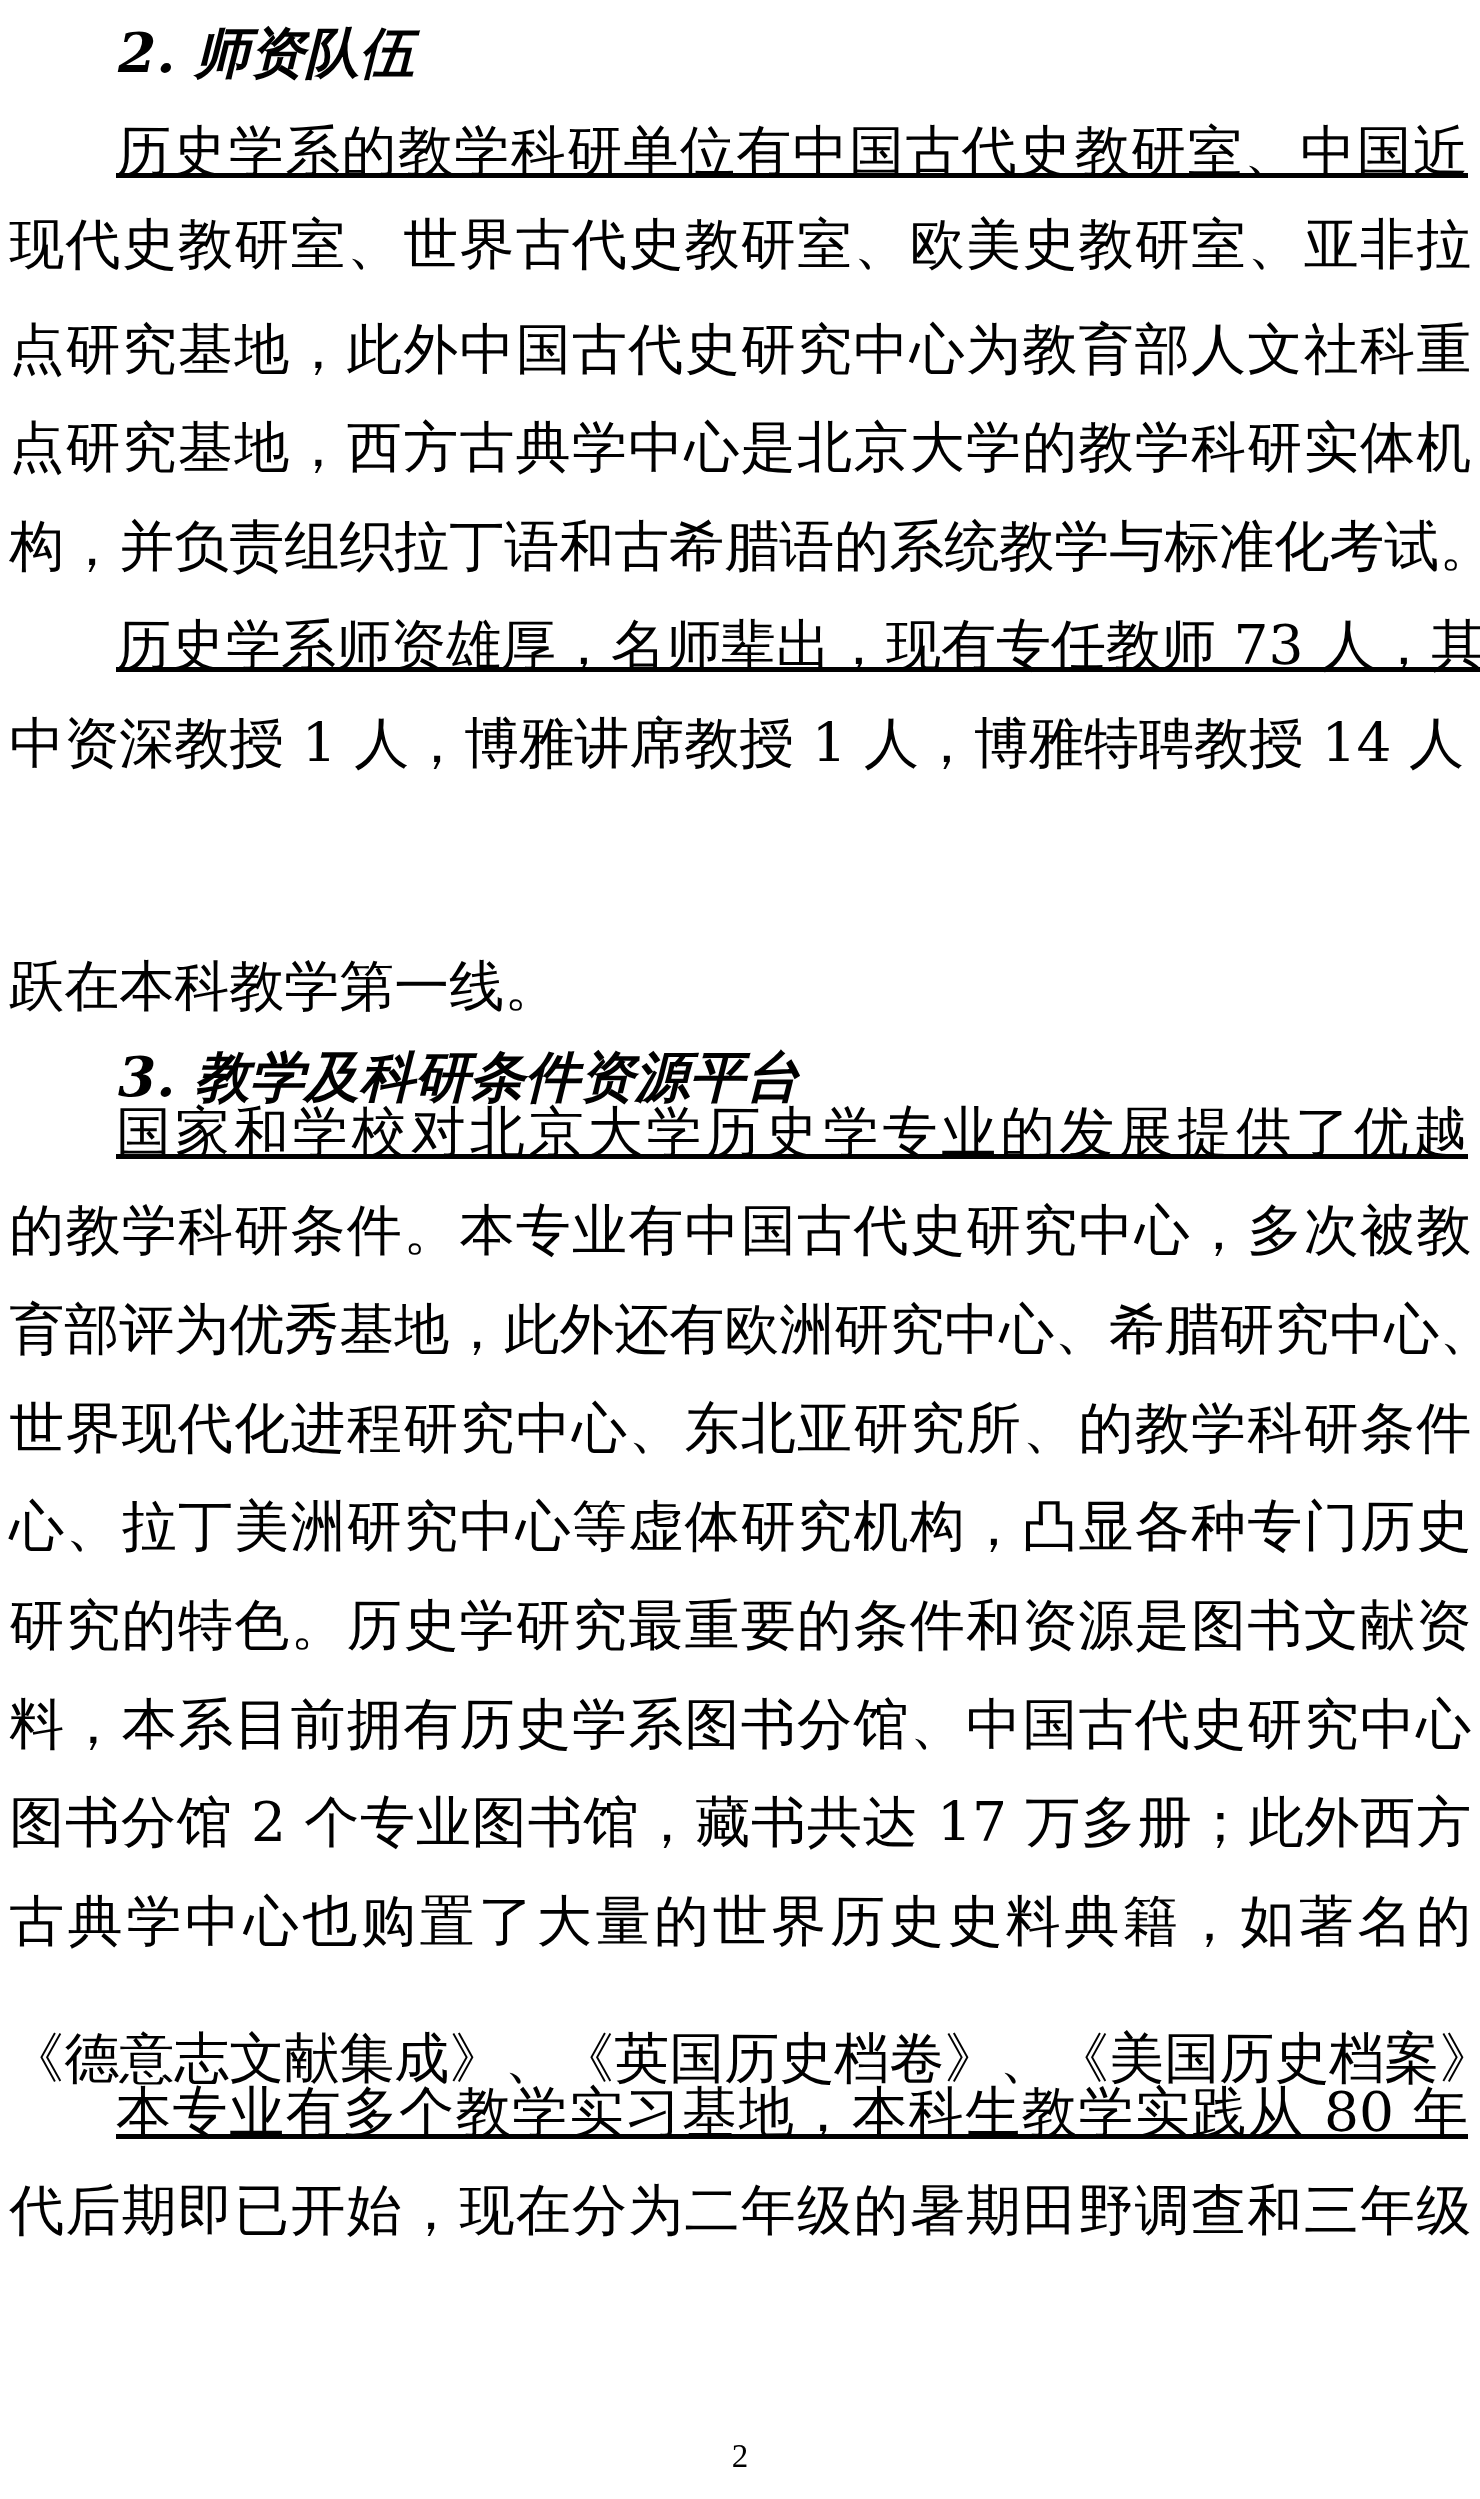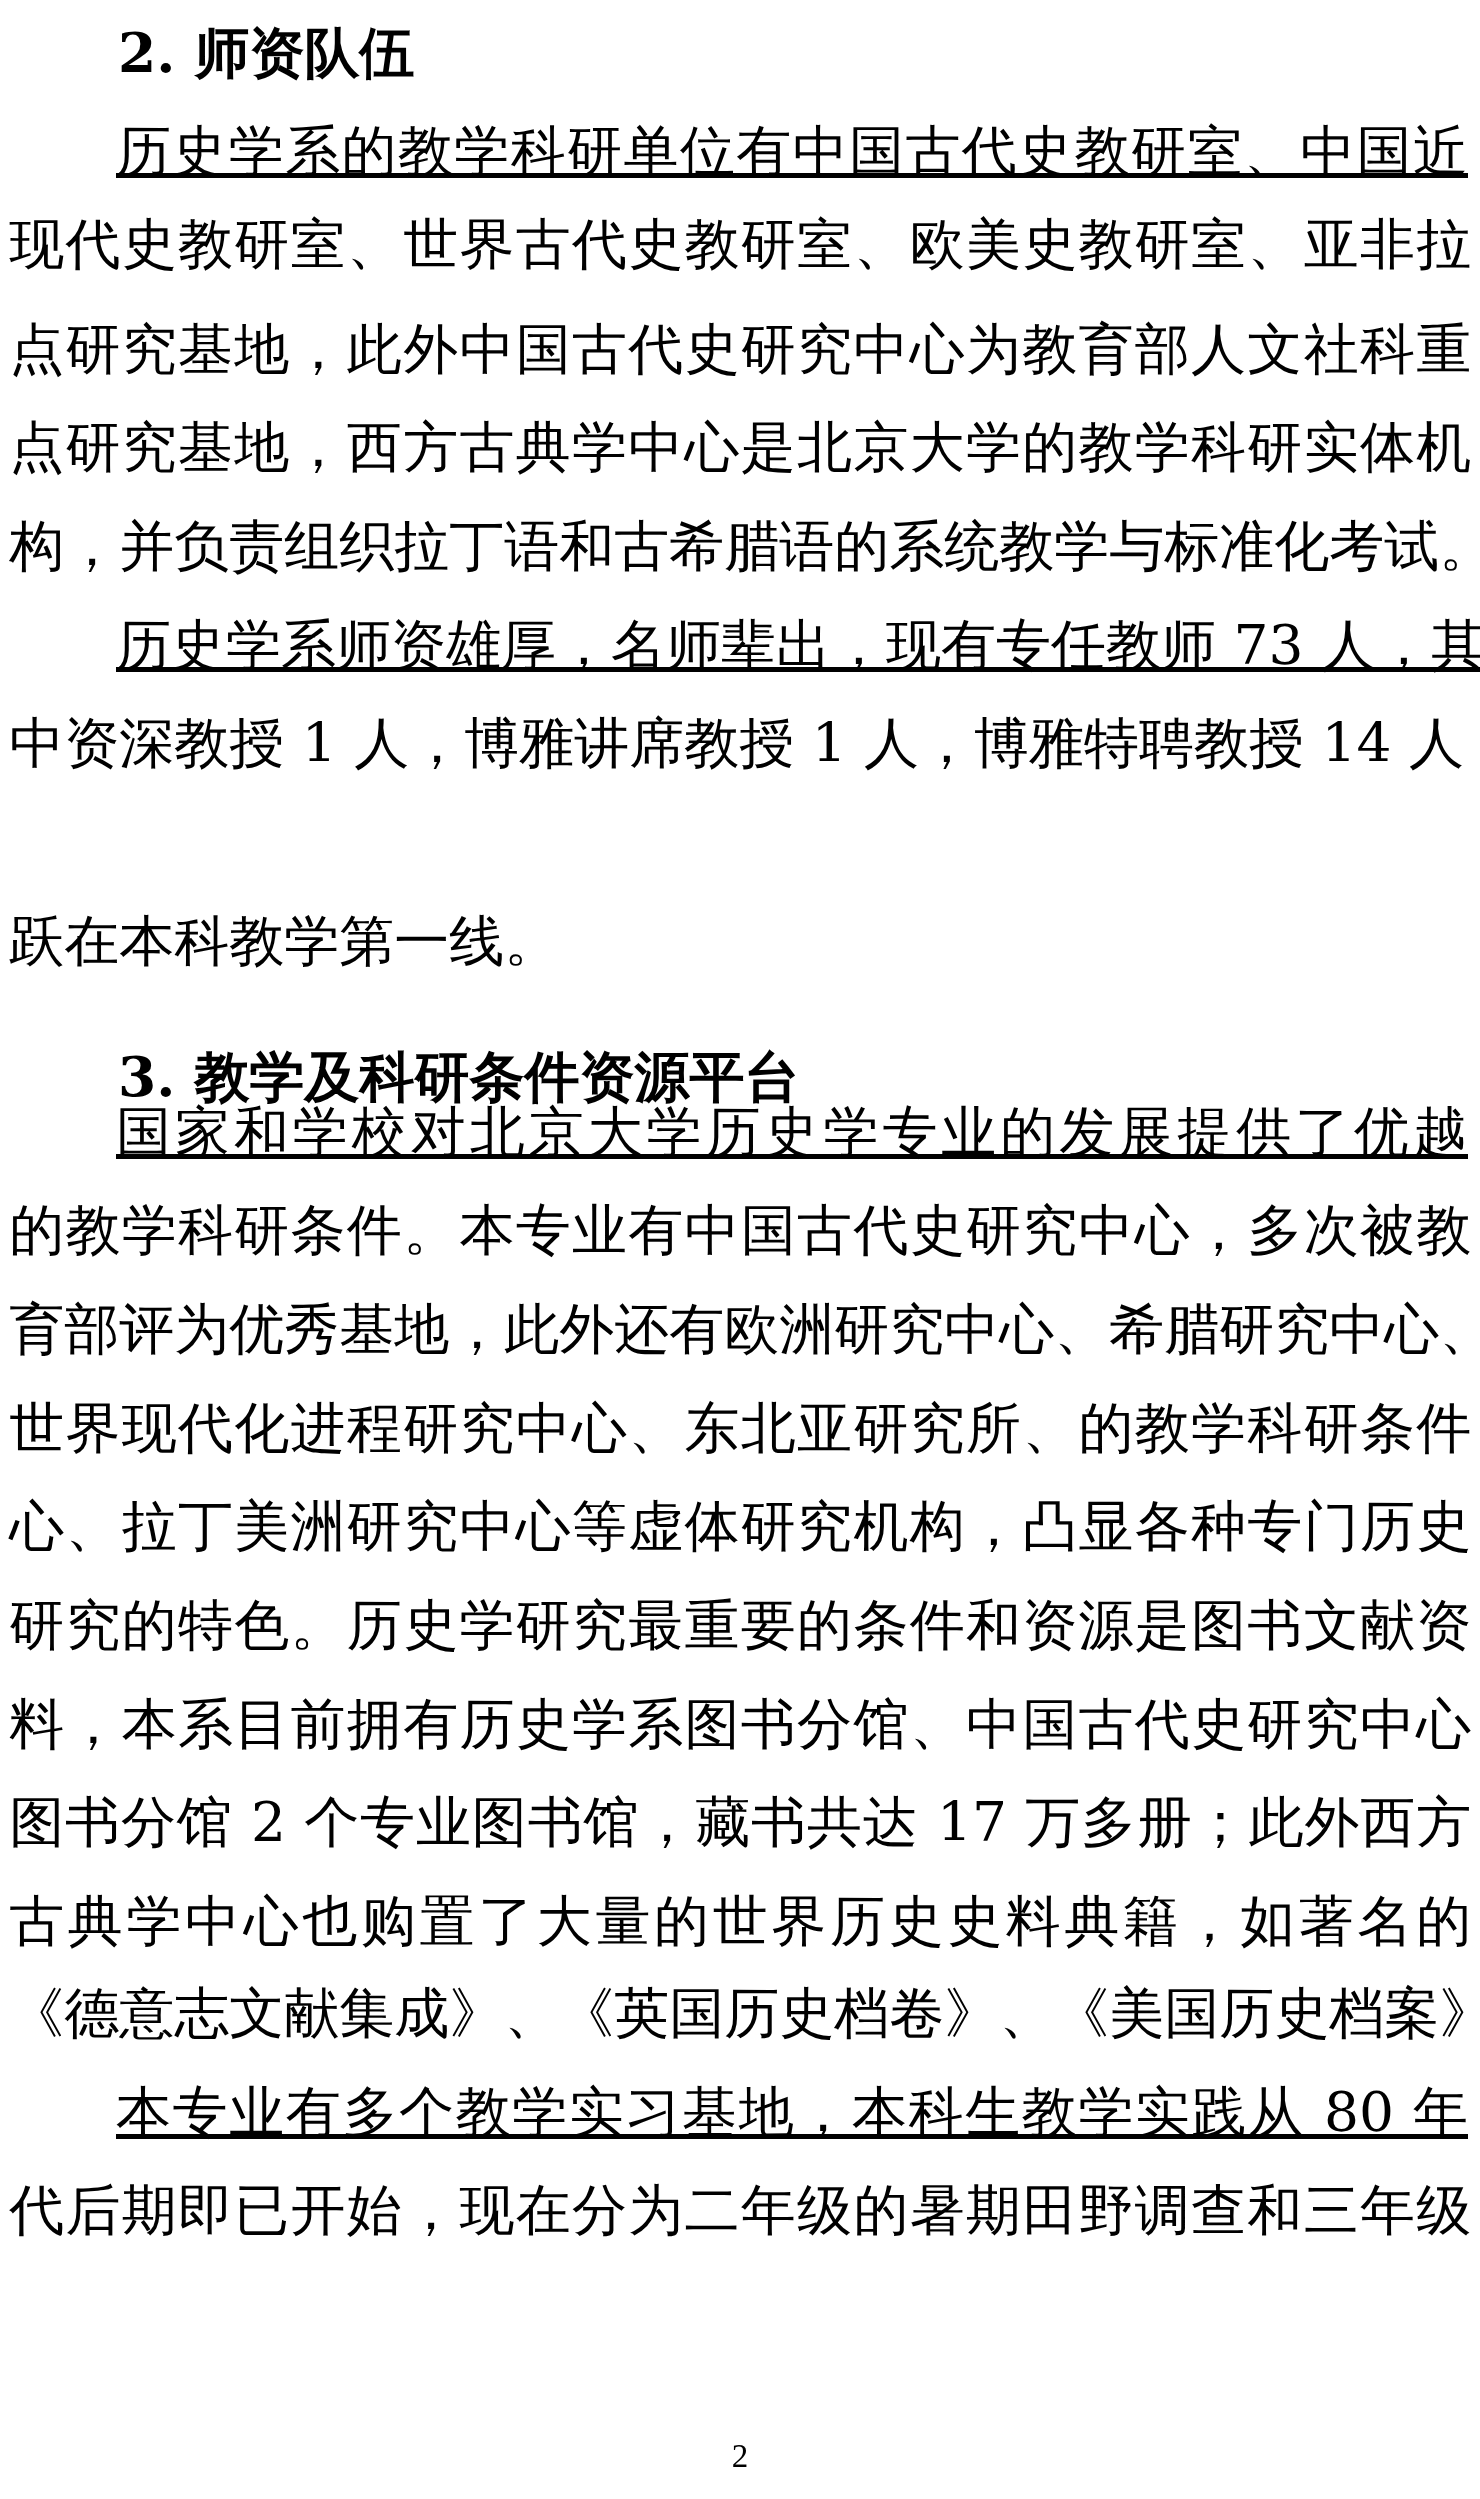--- a/index.html
+++ b/index.html
@@ -2,24 +2,24 @@
 <html style="font-size:10.5px"><head>
 <meta charset="utf-8">
 <style>
   html, body { margin: 0; padding: 0; background: #ffffff; }
   body { width: 1480px; height: 2500px; position: relative; overflow: hidden;
          font-family: "DejaVu Serif", "Liberation Serif", serif; color: #000; }
   .page { position: absolute; left: 0; top: 0; width: 1480px; height: 2500px; }
   .line { position: absolute; left: 9.2px; width: 1462px; font-size: 55px; line-height: 66px;
           height: 66px; white-space: nowrap; letter-spacing: 0px; text-align: justify;
           text-align-last: justify; }
-  .line.last { text-align-last: left; }
+  .line.last { text-align-last: left; margin-top: 45px; }
   .line.indent { left: 116px; width: 1352px; text-decoration: underline; }
   .heading { position: absolute; left: 118px; font-size: 55px; line-height: 66px; height: 66px;
-             font-weight: bold; white-space: nowrap; }
+             font-weight: bold; white-space: nowrap; font-style: italic; }
   .pagenum { position: absolute; left: 0; width: 1480px; top: 2437px; text-align: center;
              font-size: 33px; line-height: 39px; font-family: "Liberation Serif", serif; }
 </style>
 </head>
 <body>
 
 <div class="page">
 
   <div class="heading" style="top:20px">2. 师资队伍</div>
 

